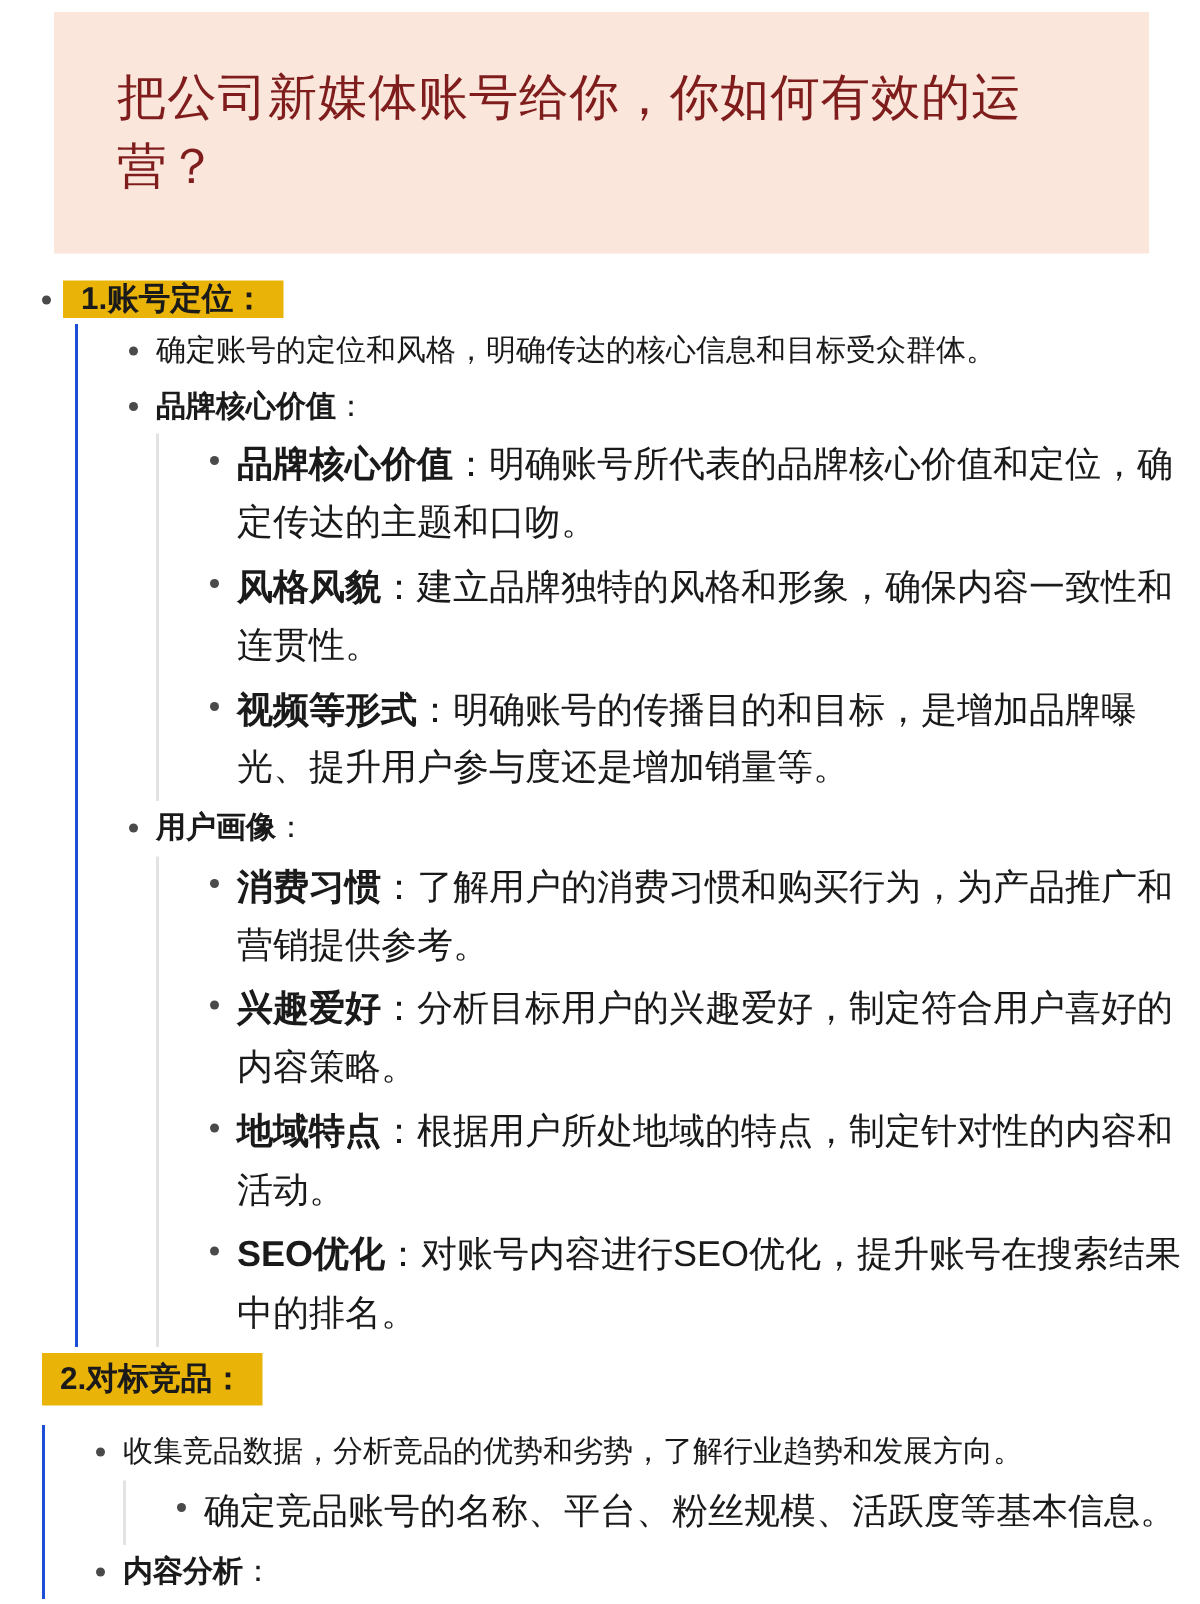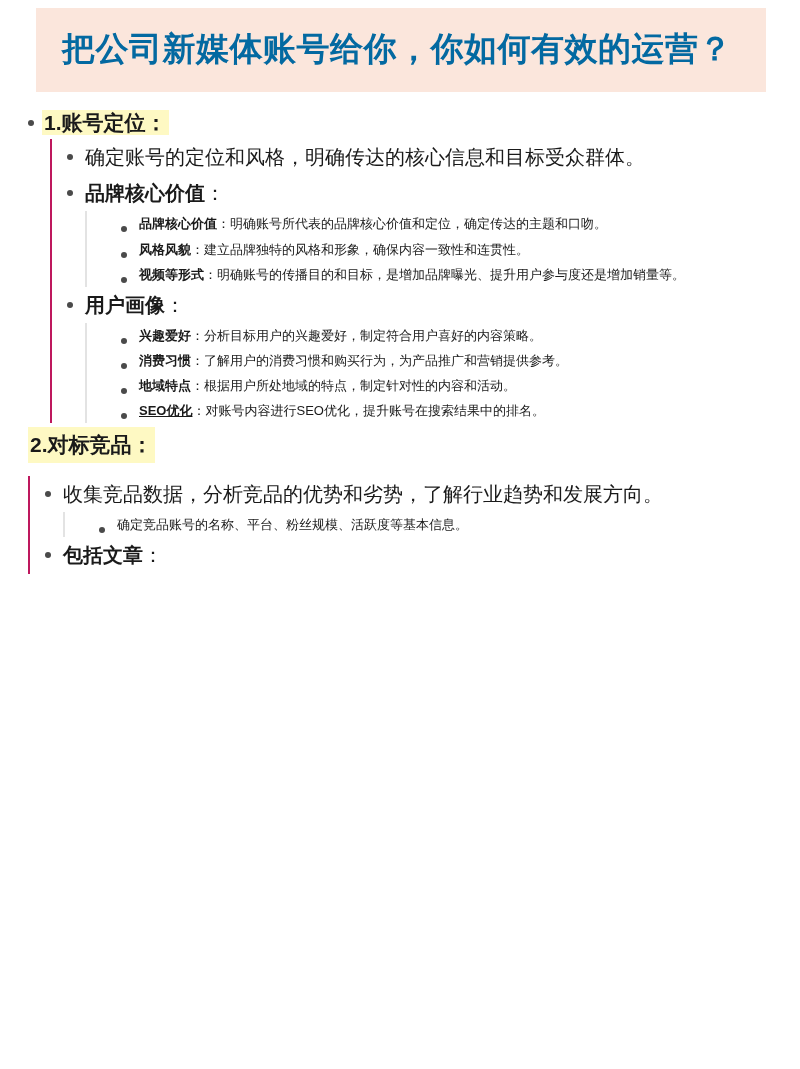--- a/index.html
+++ b/index.html
@@ -21,26 +21,26 @@
   }
 
   
   .title-banner {
     background: #fbe6dc;
     margin: 8px 24px 14px 30px;
     padding: 18px 26px 20px 26px;
     box-sizing: border-box;
   }
   .title-banner h1 {
-    margin: 0;
+    margin: 16px;
     font-size: 33px;
     line-height: 1.38;
-    font-weight: bold;
+    font-weight: normal;
     letter-spacing: 0.5px;
-    color: #0369a1;
+    color: #7f1d1d;
   }
 
   
   ul {
     list-style: none;
     margin: 0;
     padding: 0;
   }
   li {
     position: relative;
@@ -68,22 +68,22 @@
     font-size: 21px;
     line-height: 1.58;
   }
   .lvl1 > .row::before {
     width: 6px; height: 6px;
     left: 0px; top: 14px;
   }
 
   
   .lvl2 {
-    padding-left: 15px;
-    border-left: 2px solid #be185d;
+    padding-left: 34px;
+    border-left: 2px solid #1d4ed8;
     margin-left: 22px;
   }
   .lvl2 > li > .row {
     padding-left: 18px;
     font-size: 20px;
     line-height: 1.62;
     padding-top: 2px;
     padding-bottom: 2px;
   }
   .lvl2 > li > .row::before {
@@ -92,37 +92,37 @@
   }
 
   
   .lvl3 {
     padding-left: 34px;
     border-left: 2px solid #e3e3e3;
     margin-left: 18px;
   }
   .lvl3 > li > .row {
     padding-left: 18px;
-    font-size: 13px;
+    font-size: 24px;
     line-height: 1.62;
     padding-top: 2px;
     padding-bottom: 2px;
   }
   .lvl3 > li > .row::before {
     width: 6px; height: 6px;
     left: 0px; top: 15px;
   }
 
   .bold { font-weight: bold; }
   .hl {
-    background: #fef9c3;
+    background: #eab308;
     font-weight: bold;
-    padding: 1px 2px;
-  }
-  .seo { text-decoration: underline; }
+    padding: 1px 12px;
+  }
+  .seo { }
 
   .section-head {
     padding-left: 22px;
     margin-top: 2px;
     margin-bottom: 13px;
     font-size: 21px;
     line-height: 1.6;
   }
   .section-head .hl { display: inline-block; }
 </style>
@@ -172,26 +172,26 @@
           </ul>
         </li>
 
         <li>
           <div class="row">
             <span class="bold">用户画像</span><span>：</span>
           </div>
           <ul class="lvl3">
             <li>
               <div class="row">
+                <span class="bold">消费习惯</span><span>：了解用户的消费习惯和购买行为，为产品推广和营销提供参考。</span>
+              </div>
+            </li>
+            <li>
+              <div class="row">
                 <span class="bold">兴趣爱好</span><span>：分析目标用户的兴趣爱好，制定符合用户喜好的内容策略。</span>
-              </div>
-            </li>
-            <li>
-              <div class="row">
-                <span class="bold">消费习惯</span><span>：了解用户的消费习惯和购买行为，为产品推广和营销提供参考。</span>
               </div>
             </li>
             <li>
               <div class="row">
                 <span class="bold">地域特点</span><span>：根据用户所处地域的特点，制定针对性的内容和活动。</span>
               </div>
             </li>
           </ul>
         </li>
 
@@ -225,21 +225,21 @@
             <li>
               <div class="row">
                 <span>确定竞品账号的名称、平台、粉丝规模、活跃度等基本信息。</span>
               </div>
             </li>
           </ul>
         </li>
 
         <li>
           <div class="row">
-            <span class="bold">包括文章</span><span>：</span>
+            <span class="bold">内容分析</span><span>：</span>
           </div>
         </li>
 
       </ul>
     </li>
 
   </ul>
 </div>
 
 </body></html>

